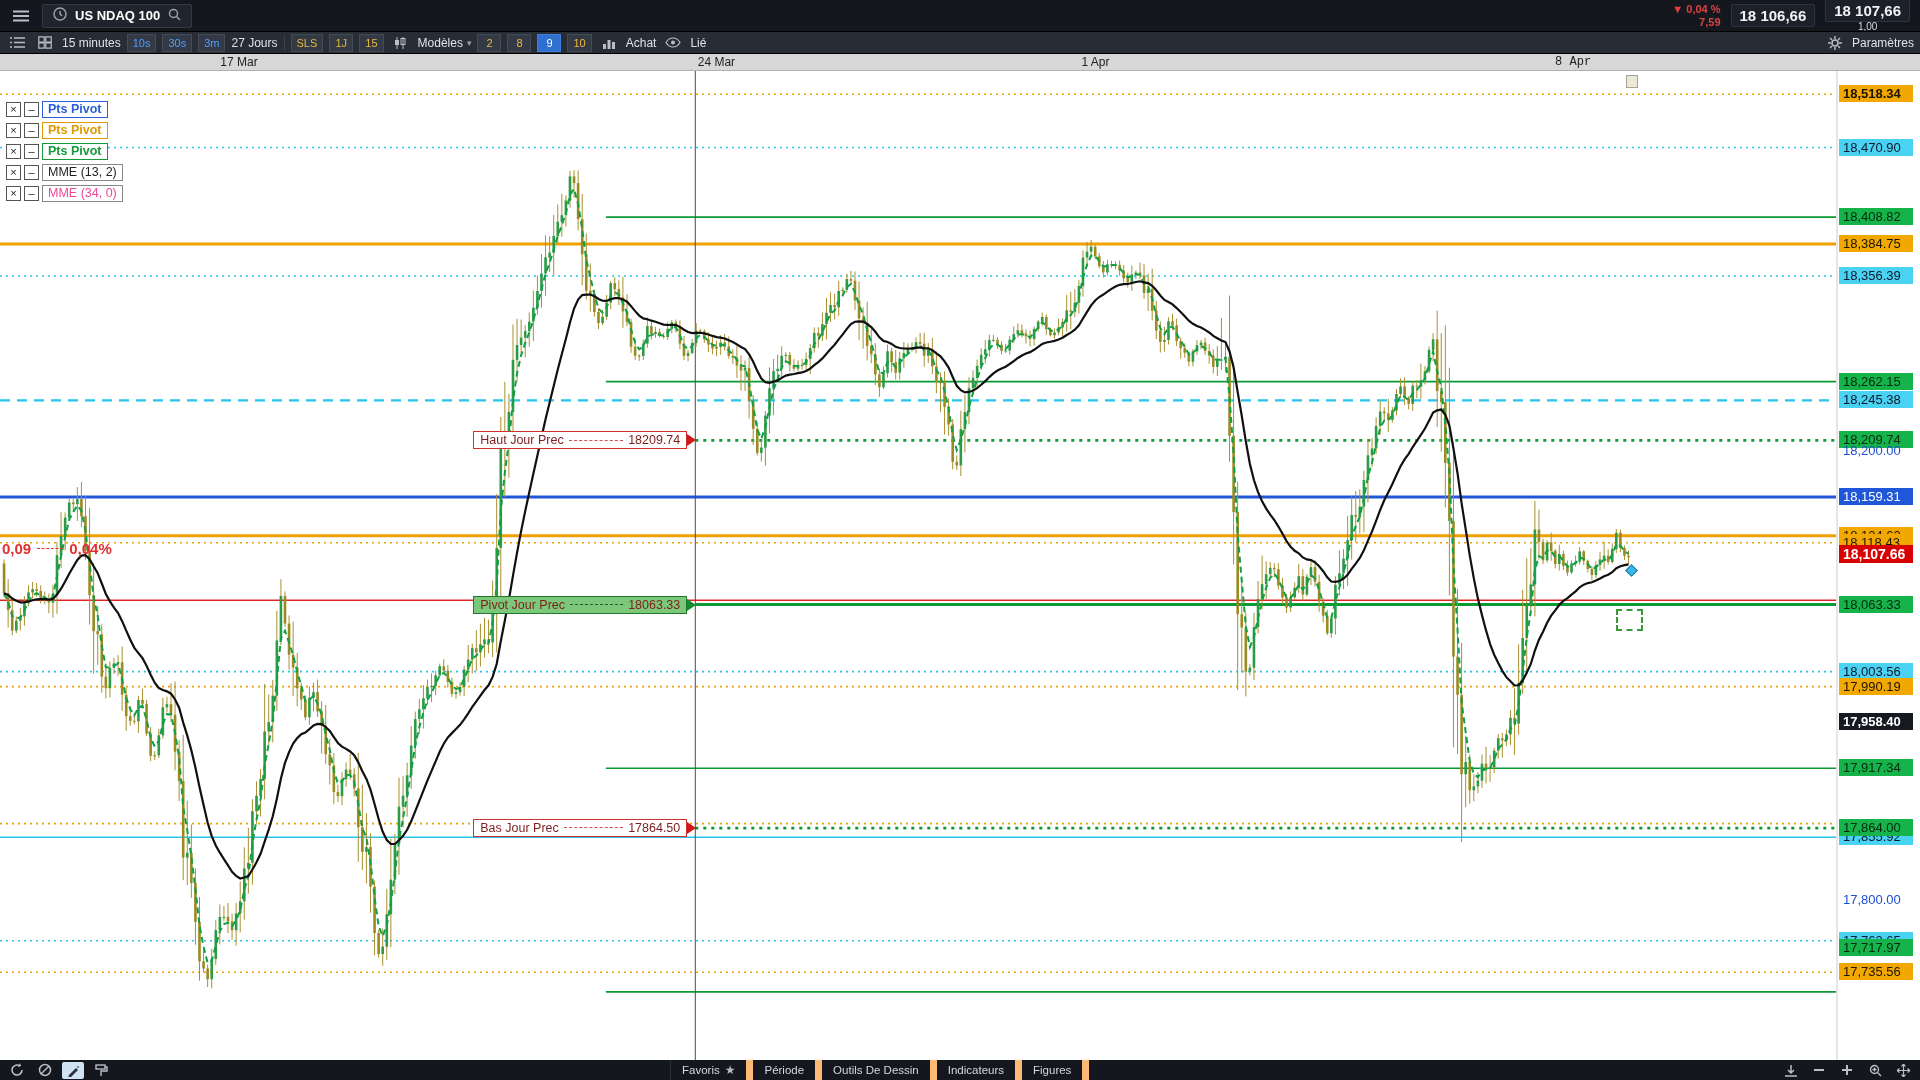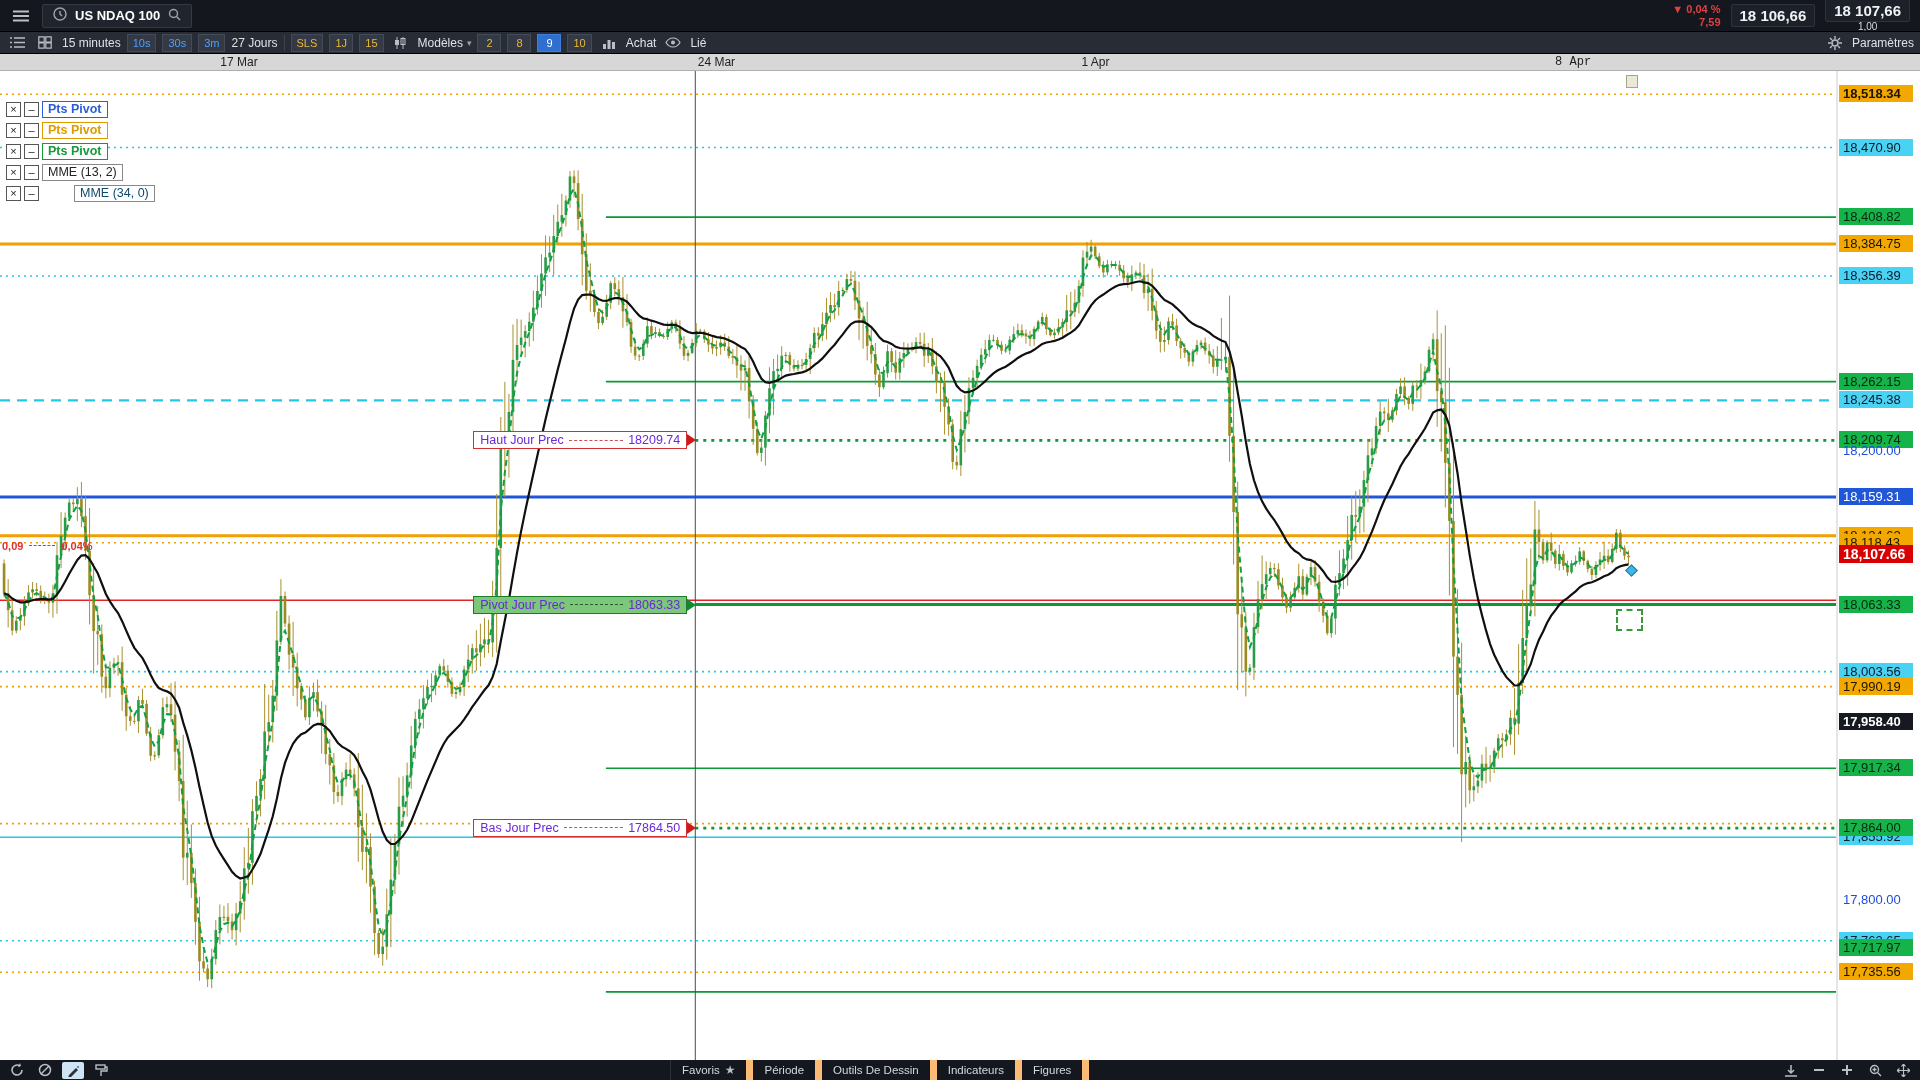--- a/index.html
+++ b/index.html
@@ -58,30 +58,30 @@
   .legend{position:absolute;left:6px;top:30px;display:flex;flex-direction:column;gap:4px}
   .legend-row{display:flex;align-items:center;gap:3px;height:17px}
   .lg-btn{width:15px;height:15px;background:#fff;border:1px solid #555;font-size:11px;
     line-height:12px;text-align:center;color:#222;cursor:pointer}
   .legend-label{background:#fff;border:1px solid;padding:0 5px;font-size:12.5px;line-height:15px;
     font-weight:bold;cursor:pointer}
   .legend-label.plain{font-weight:normal;color:#222;border-color:#888}
 
   .anno-wrap{position:absolute;display:flex;align-items:center;transform:translate(-100%,-50%)}
   .anno-box{width:214px;display:flex;align-items:center;gap:5px;border:1px solid #d03030;
-    background:#fff;font-size:12.5px;padding:1px 6px;color:#6d28d9;white-space:nowrap}
+    background:#fff;font-size:12.5px;padding:1px 6px;color:#7f1d1d;white-space:nowrap}
   .leader{flex:1;border-bottom:1px dashed #d05050;height:0;min-width:10px}
   .anno-arrow{width:0;height:0;border-top:6px solid transparent;border-bottom:6px solid transparent;
     border-left:9px solid #d01818}
   .anno-wrap.pivot .anno-box{background:#7cc87a;border-color:#1f7a2d}
   .anno-wrap.pivot .leader{border-color:#2a5a2a}
   .anno-wrap.pivot .anno-arrow{border-left-color:#0f8a2f}
 
   .measure{position:absolute;display:flex;align-items:center;gap:6px;color:#e03030;
-    font-size:11px;font-weight:bold}
+    font-size:15px;font-weight:bold}
   .measure .mdash{width:26px;border-bottom:1px dashed #e03030;height:0}
 
   .marker-diamond{position:absolute;width:9px;height:9px;background:#3cb8e8;border:1px solid #1878a8;
     transform:rotate(45deg);cursor:pointer}
   .sel-box{position:absolute;border:2px dashed #3a9a3a;background:transparent;cursor:pointer}
   .sticker{position:absolute;width:12px;height:13px;background:#ece8d8;border:1px solid #a8a494}
 
   
   .bottombar{position:absolute;left:0;top:1060px;width:100%;height:20px;background:#14171e;
     display:flex;align-items:center;padding:0 6px;gap:6px}
@@ -1119,21 +1119,21 @@
         <span class="legend-label" style="color: rgb(22, 154, 58); border-color: rgb(22, 154, 58);">Pts Pivot</span>
       </div>
       <div class="legend-row">
         <span class="lg-btn">×</span>
         <span class="lg-btn">–</span>
         <span class="legend-label plain" style="color: rgb(34, 34, 34);">MME (13, 2)</span>
       </div>
       <div class="legend-row">
         <span class="lg-btn">×</span>
         <span class="lg-btn">–</span>
-        <span class="legend-label plain" style="color: #0c4a6e; margin-left: 32px;">MME (34, 0)</span>
+        <span class="legend-label plain" style="color: #ec4899;">MME (34, 0)</span>
       </div>
     </div>
   </div>
 
   <div class="bottombar">
     <span class="bbi">
       <svg width="14" height="14">
           <path d="M12 7a5 5 0 1 1-2-4" fill="none" stroke="#b9bec7" stroke-width="1.6"></path>
           <path d="M10 0l1 3-3 1z" fill="#b9bec7"></path>
         </svg>

